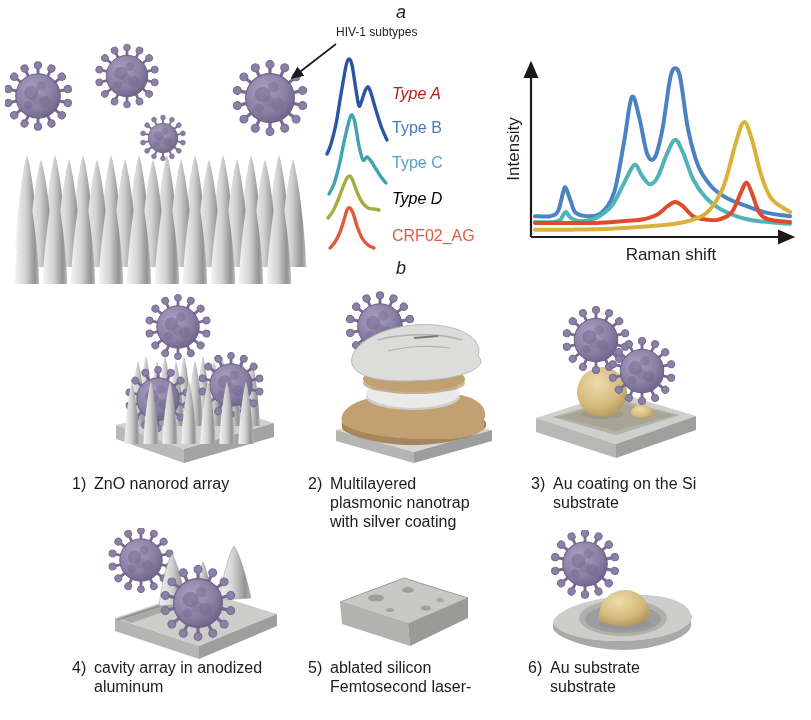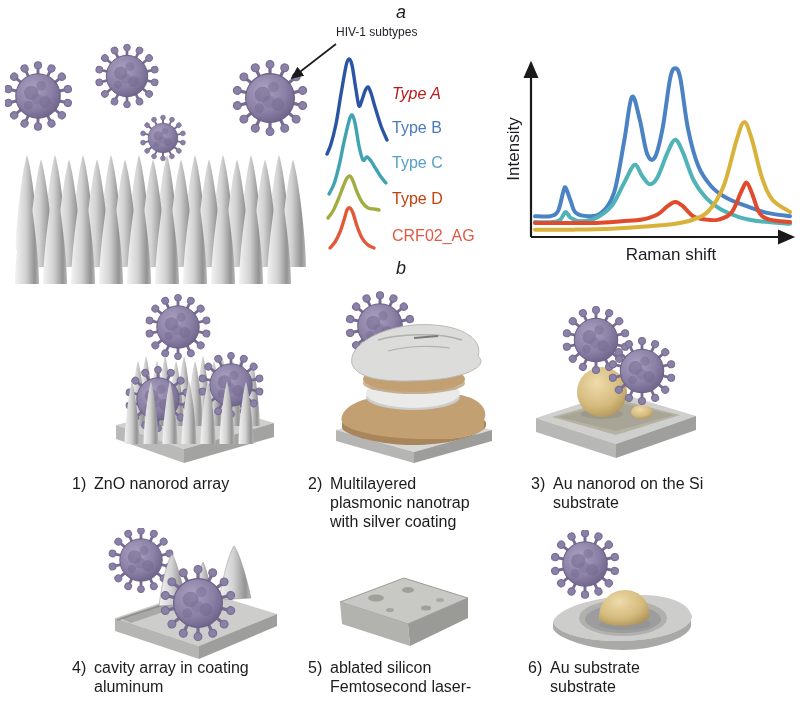--- a/index.html
+++ b/index.html
@@ -122,21 +122,21 @@
         <path d="M 2,104 C 2.7,102.3 4.5,99.0 6,94 C 7.5,89.0 9.3,82.3 11,74 C 12.7,65.7 14.3,53.7 16,44 C 17.7,34.3 19.7,21.8 21,16 C 22.3,10.2 23.0,9.2 24,9 C 25.0,8.8 25.8,9.8 27,15 C 28.2,20.2 29.8,33.2 31,40 C 32.2,46.8 33.0,54.3 34,56 C 35.0,57.7 36.0,52.5 37,50 C 38.0,47.5 39.0,43.2 40,41 C 41.0,38.8 42.0,36.7 43,37 C 44.0,37.3 44.8,39.7 46,43 C 47.2,46.3 48.3,51.5 50,57 C 51.7,62.5 54.0,70.5 56,76 C 58.0,81.5 61.0,87.7 62,90" fill="none" stroke="#2a55a5" stroke-width="3.4" stroke-linecap="round" stroke-linejoin="round"></path>
         <path d="M 4,144 C 4.8,142.3 7.3,138.7 9,134 C 10.7,129.3 12.3,123.0 14,116 C 15.7,109.0 17.3,99.5 19,92 C 20.7,84.5 22.7,75.5 24,71 C 25.3,66.5 26.0,64.7 27,65 C 28.0,65.3 28.8,67.8 30,73 C 31.2,78.2 32.7,89.8 34,96 C 35.3,102.2 36.7,108.2 38,110 C 39.3,111.8 40.7,106.8 42,107 C 43.3,107.2 44.5,109.0 46,111 C 47.5,113.0 49.3,116.3 51,119 C 52.7,121.7 54.3,124.7 56,127 C 57.7,129.3 60.2,132.0 61,133" fill="none" stroke="#3fa3b0" stroke-width="3.4" stroke-linecap="round" stroke-linejoin="round"></path>
         <path d="M 3,168 C 3.8,166.8 6.3,164.0 8,161 C 9.7,158.0 11.3,154.0 13,150 C 14.7,146.0 16.5,140.7 18,137 C 19.5,133.3 20.8,129.8 22,128 C 23.2,126.2 24.0,125.5 25,126 C 26.0,126.5 26.8,128.3 28,131 C 29.2,133.7 30.5,138.5 32,142 C 33.5,145.5 35.2,149.3 37,152 C 38.8,154.7 41.0,156.8 43,158 C 45.0,159.2 47.2,158.7 49,159 C 50.8,159.3 53.2,159.8 54,160" fill="none" stroke="#a3ad3f" stroke-width="3.4" stroke-linecap="round" stroke-linejoin="round"></path>
         <path d="M 5,198 C 5.8,197.0 8.3,194.7 10,192 C 11.7,189.3 13.5,185.7 15,182 C 16.5,178.3 17.8,173.7 19,170 C 20.2,166.3 21.0,162.0 22,160 C 23.0,158.0 24.0,157.5 25,158 C 26.0,158.5 26.8,160.0 28,163 C 29.2,166.0 30.5,171.8 32,176 C 33.5,180.2 35.2,184.8 37,188 C 38.8,191.2 41.0,193.3 43,195 C 45.0,196.7 48.0,197.5 49,198" fill="none" stroke="#e2593a" stroke-width="3.4" stroke-linecap="round" stroke-linejoin="round"></path>
       </g>
   </svg>
 
   <div class="subtype-label" style="top: 85px; color: #b91c1c; font-style: italic;">Type A</div>
   <div class="subtype-label" style="top: 119px; color: rgb(74, 122, 184);">Type B</div>
   <div class="subtype-label" style="top: 154px; color: rgb(85, 160, 200);">Type C</div>
-  <div class="subtype-label" style="top: 190px; color: #c2410c;">Type D</div>
+  <div class="subtype-label" style="top: 190px; color: #000000; font-style: italic;">Type D</div>
   <div class="subtype-label" style="top: 227px; color: rgb(224, 90, 68); text-align: right;">CRF02_AG</div>
 
   <svg class="abs" style="left:505px;top:45px" width="302" height="225" viewBox="0 0 302 225">
     <g id="raman-series">
         <path d="M 30,171.2 C 32.5,171.2 41.5,172.0 45.3,171.2 C 49.1,170.4 50.8,170.1 52.95,166.16 C 55.1,162.2 56.8,151.6 58.05,147.68 C 59.3,143.8 59.3,141.2 60.599999999999994,142.64 C 61.9,144.0 64.0,151.9 65.69999999999999,156.07999999999998 C 67.4,160.3 67.8,165.3 70.8,167.84 C 73.8,170.4 79.3,171.2 83.55,171.2 C 87.8,171.2 92.0,171.8 96.3,167.84 C 100.5,163.9 105.2,159.7 109.05,147.68 C 112.9,135.6 116.3,111.6 119.25,95.6 C 122.2,79.6 124.3,55.6 126.89999999999999,51.91999999999999 C 129.4,48.3 132.0,64.2 134.55,73.75999999999999 C 137.1,83.3 139.6,102.6 142.2,109.04 C 144.8,115.5 147.3,116.6 149.85,112.39999999999999 C 152.4,108.2 154.9,97.0 157.5,83.84 C 160.1,70.7 163.0,43.5 165.14999999999998,33.44 C 167.3,23.4 168.6,23.4 170.25,23.360000000000014 C 171.9,23.4 173.2,23.4 175.35,33.44 C 177.5,43.5 180.0,69.3 183,83.84 C 186.0,98.4 189.4,111.3 193.2,120.8 C 197.0,130.3 201.3,135.6 205.95,140.95999999999998 C 210.6,146.3 215.3,149.4 221.25,152.72 C 227.2,156.1 234.8,158.6 241.64999999999998,161.12 C 248.4,163.6 254.8,166.2 262.04999999999995,167.84 C 269.3,169.5 281.2,170.6 285,171.2" fill="none" stroke="#4a82c3" stroke-width="4" stroke-linecap="round" stroke-linejoin="round"></path>
         <path d="M 30,177.08 C 33.0,177.1 43.6,177.5 47.849999999999994,177.08 C 52.1,176.7 53.4,176.2 55.5,174.56 C 57.6,172.9 58.9,167.3 60.599999999999994,167 C 62.3,166.7 63.1,171.3 65.69999999999999,172.88 C 68.2,174.4 71.7,176.2 75.9,176.24 C 80.2,176.2 86.1,175.4 91.19999999999999,172.88 C 96.3,170.4 101.8,167.0 106.5,161.12 C 111.2,155.2 115.4,144.5 119.25,137.6 C 123.1,130.7 126.5,121.1 129.45,119.96 C 132.4,118.8 134.5,127.7 137.1,130.88 C 139.7,134.1 142.2,139.0 144.75,139.28 C 147.3,139.6 149.4,137.9 152.39999999999998,132.56 C 155.4,127.2 159.6,113.7 162.6,107.36 C 165.6,101.1 167.7,94.8 170.25,94.75999999999999 C 172.8,94.8 174.9,100.8 177.89999999999998,107.36 C 180.9,113.9 184.3,126.7 188.1,134.24 C 191.9,141.8 196.2,147.7 200.85,152.72 C 205.5,157.8 210.6,161.3 216.14999999999998,164.48 C 221.7,167.7 227.6,170.1 234,172.04 C 240.4,174.0 245.9,175.1 254.39999999999998,176.24 C 262.9,177.4 279.9,178.3 285,178.76" fill="none" stroke="#4fb3b8" stroke-width="4" stroke-linecap="round" stroke-linejoin="round"></path>
         <path d="M 30,177.92 C 35.1,177.9 50.4,177.9 60.599999999999994,177.92 C 70.8,177.9 81.8,178.2 91.19999999999999,177.92 C 100.5,177.6 109.0,176.8 116.69999999999999,176.24 C 124.3,175.7 131.2,175.7 137.1,174.56 C 143.0,173.4 148.1,171.8 152.39999999999998,169.52 C 156.6,167.3 159.6,163.2 162.6,161.12 C 165.6,159.0 167.7,156.9 170.25,156.92000000000002 C 172.8,156.9 174.9,158.7 177.89999999999998,161.12 C 180.9,163.5 184.3,169.0 188.1,171.2 C 191.9,173.4 196.6,174.0 200.85,174.56 C 205.1,175.1 209.3,175.7 213.6,174.56 C 217.8,173.4 222.5,172.6 226.35,167.84 C 230.2,163.1 234.0,151.0 236.54999999999998,146 C 239.1,141.0 239.9,137.3 241.64999999999998,137.6 C 243.3,137.9 244.6,142.6 246.74999999999997,147.68 C 248.9,152.7 251.4,163.4 254.39999999999998,167.84 C 257.4,172.3 259.5,173.0 264.6,174.56 C 269.7,176.1 281.6,176.7 285,177.08" fill="none" stroke="#e04b2e" stroke-width="4" stroke-linecap="round" stroke-linejoin="round"></path>
         <path d="M 30,184.64 C 36.4,184.6 55.5,184.8 68.25,184.64 C 81.0,184.5 93.8,184.4 106.5,183.8 C 119.3,183.2 134.1,182.1 144.75,181.28 C 155.4,180.4 163.0,179.9 170.25,178.76 C 177.5,177.6 182.6,176.7 188.1,174.56 C 193.6,172.5 198.3,171.8 203.39999999999998,166.16 C 208.5,160.6 214.0,152.7 218.7,140.95999999999998 C 223.4,129.2 228.0,106.2 231.45,95.6 C 234.8,85.0 236.6,77.4 239.1,77.11999999999999 C 241.6,76.8 243.8,84.7 246.74999999999997,93.91999999999999 C 249.7,103.2 253.5,122.5 256.95,132.56 C 260.3,142.6 262.5,148.7 267.15,154.4 C 271.8,160.1 282.0,164.9 285,167" fill="none" stroke="#d8b23a" stroke-width="4" stroke-linecap="round" stroke-linejoin="round"></path>
       </g>
     <line x1="26" y1="192" x2="26" y2="18" stroke="#1a1a1a" stroke-width="2.2" marker-end="url(#arrowhead)"></line>
@@ -221,41 +221,41 @@
     <polygon points="88,144 168,116 168,130 88,158" fill="#9f9f9d"></polygon>
     <ellipse cx="74" cy="114" rx="21" ry="5" fill="#8f8c80" opacity="0.5"></ellipse>
     <circle cx="74" cy="92" r="25" fill="url(#goldGrad)"></circle>
     <ellipse cx="114" cy="112" rx="11" ry="7" fill="url(#goldGrad)"></ellipse>
     <use href="#virus-sym" transform="translate(68,40) scale(2.05)"></use>
     <use href="#virus-sym" transform="translate(114,71) scale(2.05)"></use>
   </svg>
   <div class="caption" style="left:531px;top:474px">
     <span class="num">3)</span>
     <span>
-      <span class="line">Au nanorod on the Si</span>
+      <span class="line">Au coating on the Si</span>
       <span class="line">substrate</span>
     </span>
   </div>
 
   <svg class="abs" style="left:103px;top:528px" width="185" height="135" viewBox="0 0 185 135">
     <use href="#virus-sym" transform="translate(38,32) scale(2.0)"></use>
     <polygon points="12,90 96,62 174,86 96,118" fill="#cdcdcb"></polygon>
     <polygon points="12,90 96,118 96,131 12,103" fill="#b5b5b3"></polygon>
     <polygon points="96,118 174,86 174,98 96,131" fill="#9e9e9c"></polygon>
     <polygon points="16,90 70,72 84,76 28,95" fill="#a9a9a7"></polygon>
     <line x1="14" y1="92" x2="72" y2="73" stroke="#8f8f8d" stroke-width="1.5"></line>
     <path d="M56,78 C60,46 66,30 69,26 C74,34 80,58 84,76 Z" fill="url(#rodGrad)" stroke="#8f8f8d" stroke-width="0.5"></path>
     <path d="M90,76 C94,50 98,38 100,34 C104,42 108,62 110,74 Z" fill="url(#rodGrad)" stroke="#8f8f8d" stroke-width="0.5"></path>
     <path d="M116,72 C122,38 128,22 131,18 C137,26 144,52 148,70 Z" fill="url(#rodGrad)" stroke="#8f8f8d" stroke-width="0.5"></path>
     <use href="#virus-sym" transform="translate(95,75) scale(2.3)"></use>
   </svg>
   <div class="caption" style="left:72px;top:658px">
     <span class="num">4)</span>
     <span>
-      <span class="line">cavity array in coating</span>
+      <span class="line">cavity array in anodized</span>
       <span class="line">aluminum</span>
     </span>
   </div>
 
   <svg class="abs" style="left:328px;top:562px" width="150" height="95" viewBox="0 0 150 95">
     <polygon points="12,40 76,16 140,36 80,62" fill="#c8c8c4" stroke="#8a8a86" stroke-width="0.8"></polygon>
     <polygon points="12,40 80,62 82,84 14,62" fill="#b2b2ae"></polygon>
     <polygon points="80,62 140,36 140,56 82,84" fill="#9a9a96"></polygon>
     <ellipse cx="48" cy="36" rx="8" ry="3.5" fill="#96968f" opacity="0.8"></ellipse>
     <ellipse cx="80" cy="28" rx="6" ry="3" fill="#96968f" opacity="0.8"></ellipse>

